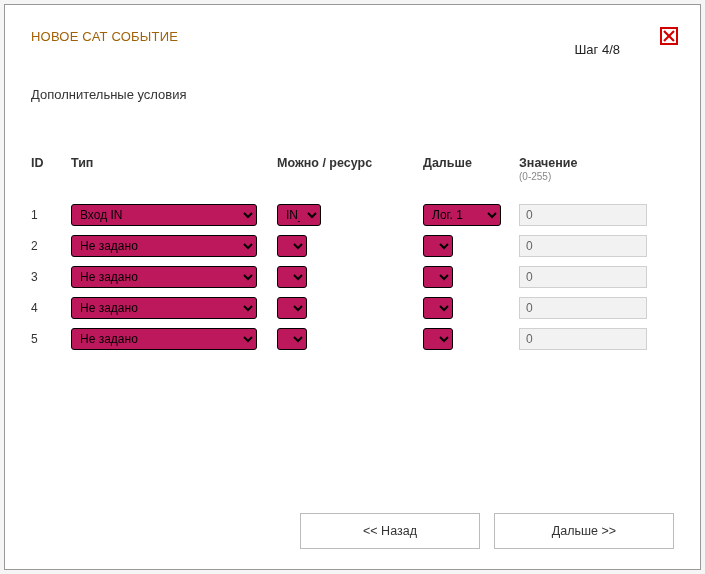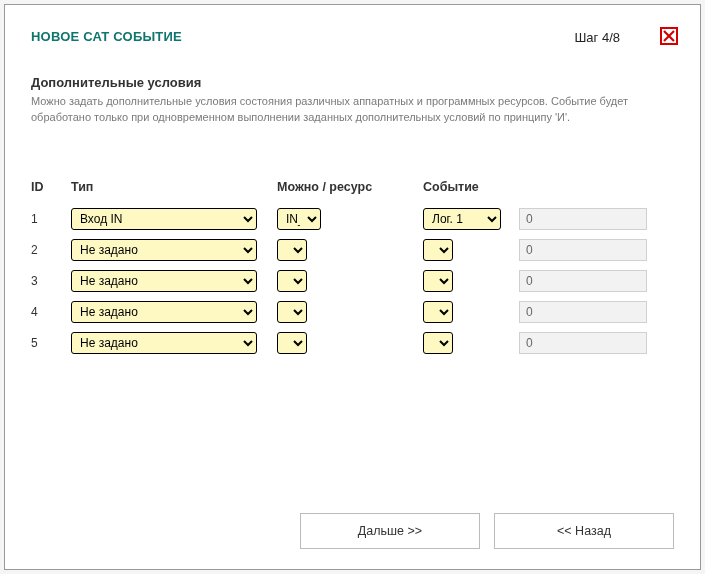--- a/index.html
+++ b/index.html
@@ -21,70 +21,70 @@
       position: relative;
       padding: 24px 26px 20px 26px;
     }
     .dialog-header {
       display: flex;
       justify-content: space-between;
       align-items: flex-start;
     }
     .dialog-title {
       font-size: 13px;
-      font-weight: bold;
-      color: #0f766e;
+      font-weight: normal;
+      color: #a16207;
       letter-spacing: 0.2px;
     }
     .step-label {
       font-size: 13px;
       color: #222;
       font-weight: normal;
       margin-right: 54px;
-      margin-top: 1px;
+      margin-top: 13px;
     }
     .close-icon {
       position: absolute;
       top: 22px;
       right: 22px;
       width: 18px;
       height: 18px;
       border: 2px solid #d40000;
       display: flex;
       align-items: center;
       justify-content: center;
       cursor: pointer;
     }
     .close-icon svg { width: 12px; height: 12px; }
     .section {
       margin-top: 30px;
     }
     .section-title {
       font-size: 13px;
-      font-weight: bold;
+      font-weight: normal;
       color: #333;
       margin-bottom: 4px;
     }
     .section-desc {
       font-size: 11px;
       color: #7a7a7a;
       line-height: 1.45;
       max-width: 640px;
     }
     .table {
       margin-top: 54px;
       width: 100%;
     }
     .thead {
       display: flex;
       align-items: flex-start;
       font-weight: bold;
       font-size: 12.5px;
       color: #333;
-      margin-bottom: 14px;
+      margin-bottom: 22px;
     }
     .col-id { width: 40px; }
     .col-type { width: 206px; }
     .col-line { width: 146px; }
     .col-cond { width: 96px; }
     .col-value { width: 140px; }
     .thead .col-value .range {
       display: block;
       font-weight: normal;
       font-size: 10px;
@@ -93,21 +93,21 @@
     }
     .trow {
       display: flex;
       align-items: center;
       margin-bottom: 9px;
     }
     .trow .col-id { font-size: 12px; color: #333; }
     select {
       font-family: inherit;
       font-size: 12px;
-      background: #fef9c3;
+      background: #be185d;
       border: 1px solid #000;
       border-radius: 3px;
       padding: 2px 4px;
       height: 22px;
     }
     .select-type { width: 186px; }
     .select-line { width: 44px; }
     .select-line.empty { width: 30px; }
     .select-cond { width: 78px; }
     .select-cond.empty { width: 30px; }
@@ -150,29 +150,32 @@
 
   <div class="close-icon">
     <svg viewBox="0 0 12 12">
       <line x1="1" y1="1" x2="11" y2="11" stroke="#d40000" stroke-width="2.2"></line>
       <line x1="11" y1="1" x2="1" y2="11" stroke="#d40000" stroke-width="2.2"></line>
     </svg>
   </div>
 
   <div class="section">
     <div class="section-title">Дополнительные условия</div>
-    <div class="section-desc">Можно задать дополнительные условия состояния различных аппаратных и программных ресурсов. Событие будет обработано только при одновременном выполнении заданных дополнительных условий по принципу 'И'.</div>
   </div>
 
   <div class="table">
     <div class="thead">
       <div class="col-id">ID</div>
       <div class="col-type">Тип</div>
       <div class="col-line">Можно / ресурс</div>
-      <div class="col-cond">Событие</div>
+      <div class="col-cond">Дальше</div>
+      <div class="col-value">
+        <span>Значение</span>
+        <span class="range">(0-255)</span>
+      </div>
     </div>
 
     <div id="rows-container">
         <div class="trow">
           <div class="col-id">1</div>
           <div class="col-type"><select class="select-type"><option>Вход IN</option></select></div>
           <div class="col-line"><select class="select-line"><option>IN_5</option></select></div>
           <div class="col-cond"><select class="select-cond"><option>Лог. 1</option></select></div>
           <div class="col-value"><input type="text" value="0" style=""></div>
         </div>
@@ -201,16 +204,16 @@
           <div class="col-id">5</div>
           <div class="col-type"><select class="select-type"><option>Не задано</option></select></div>
           <div class="col-line"><select class="select-line empty"><option></option></select></div>
           <div class="col-cond"><select class="select-cond empty"><option></option></select></div>
           <div class="col-value"><input type="text" value="0" style=""></div>
         </div>
       </div>
   </div>
 
   <div class="footer">
+    <button class="btn">&lt;&lt; Назад</button>
     <button class="btn">Дальше &gt;&gt;</button>
-    <button class="btn">&lt;&lt; Назад</button>
   </div>
 </div>
 
 </body></html>

